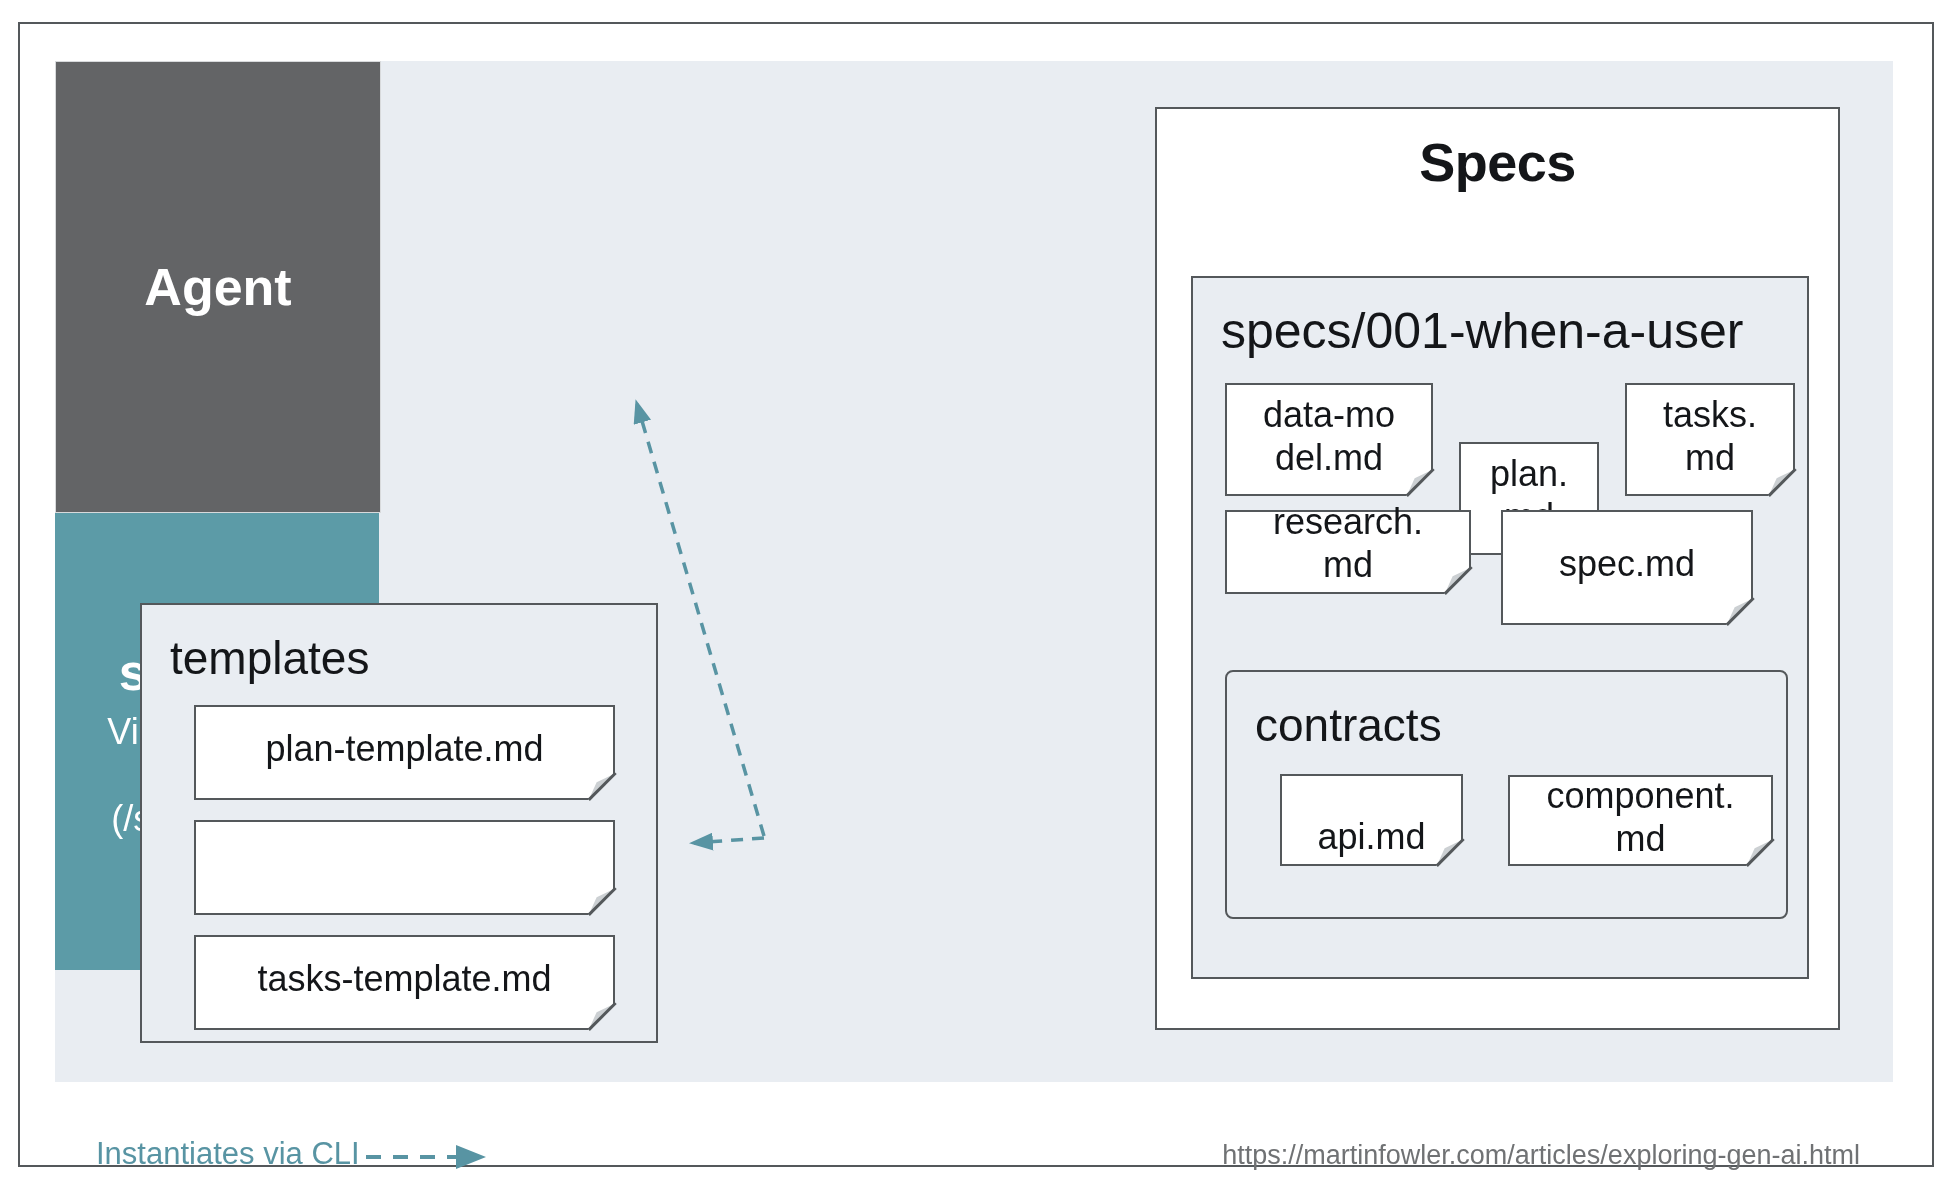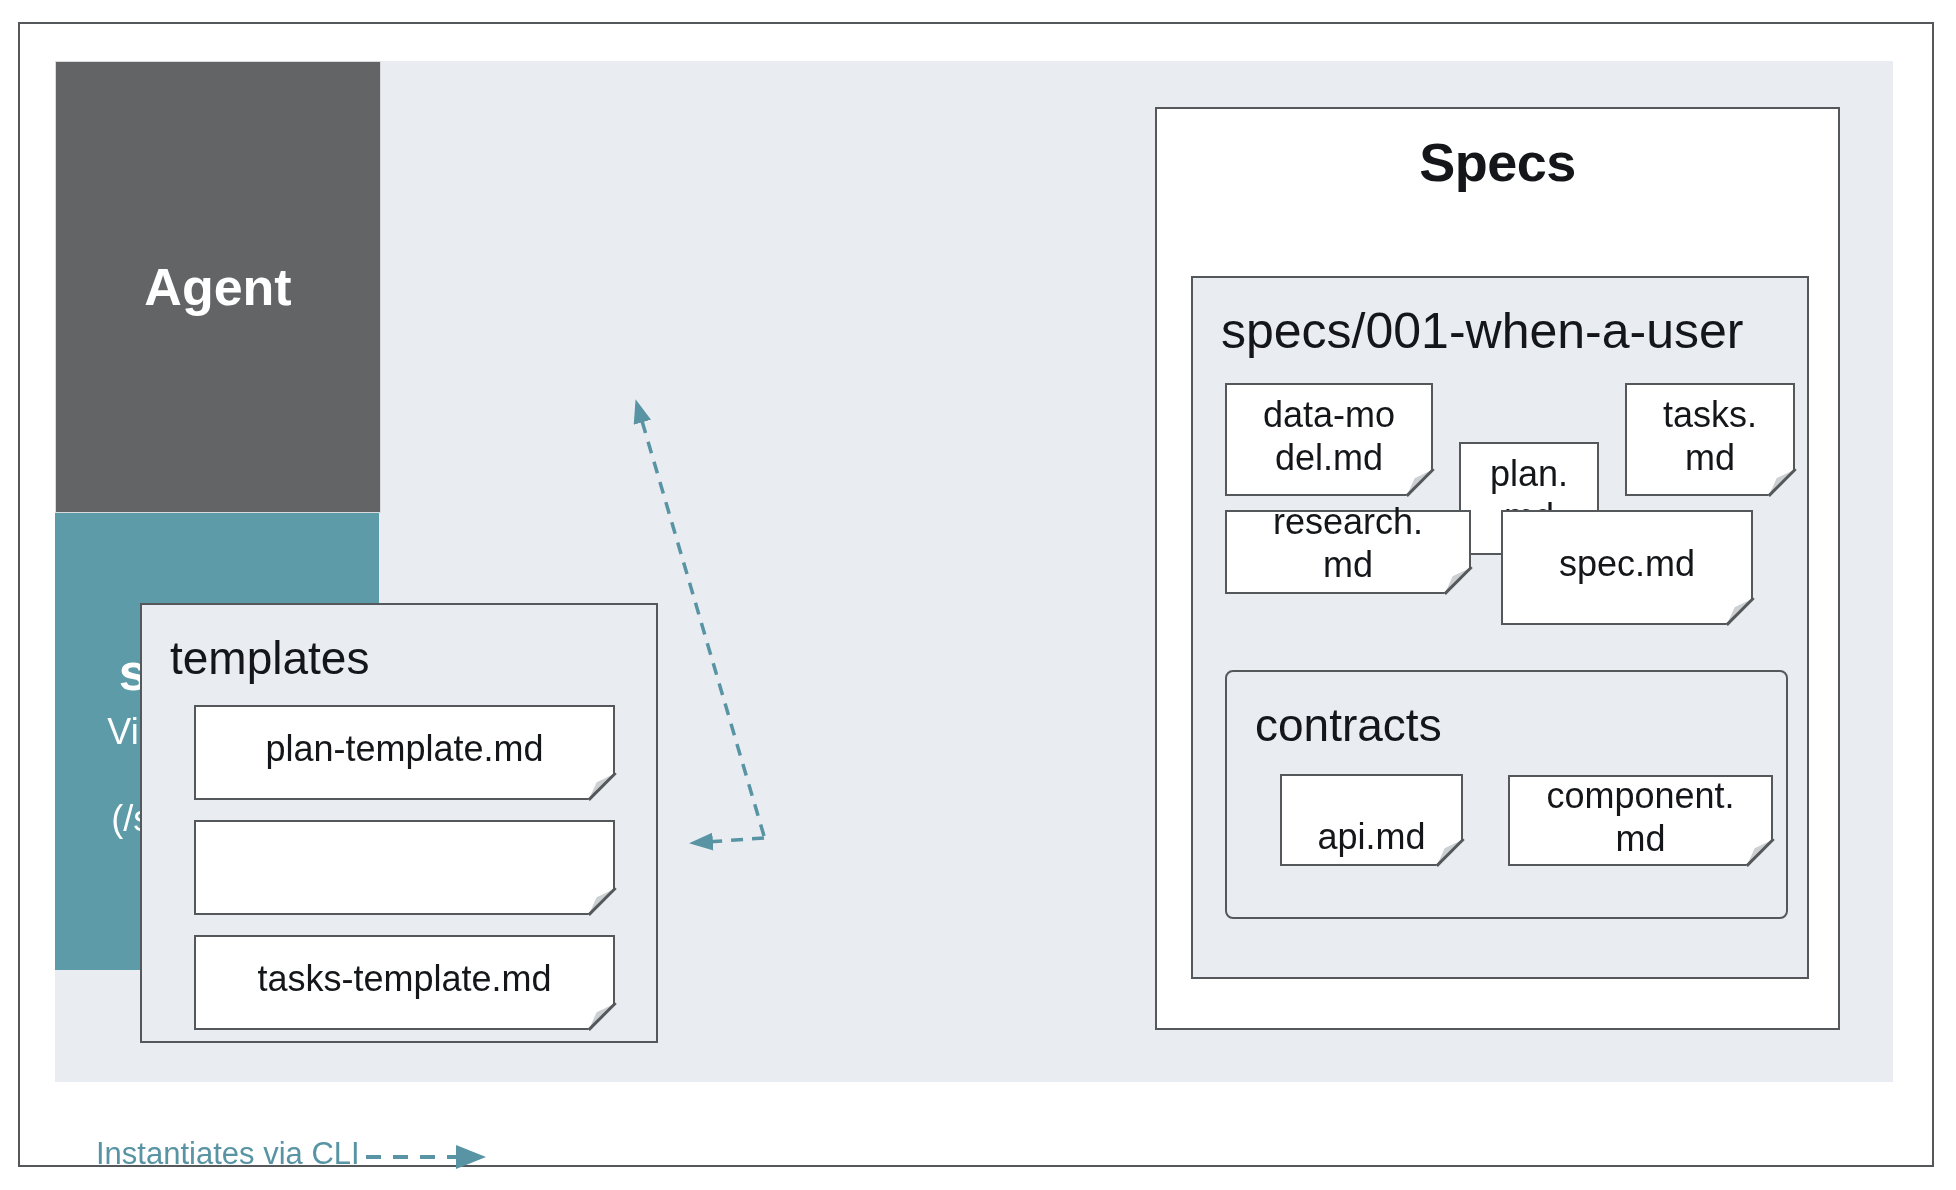--- a/index.html
+++ b/index.html
@@ -183,14 +183,15 @@
         <marker id="ah-big" markerWidth="30" markerHeight="24" refX="24" refY="12" markerUnits="userSpaceOnUse" orient="auto">
           <path d="M0,0 L30,12 L0,24 Z" fill="#5894a3"></path>
         </marker>
       </defs>
       <path d="M744,812 L617,380" fill="none" stroke="#5894a3" stroke-width="3.5" stroke-dasharray="12 9" marker-end="url(#ah)"></path>
       <path d="M744,814 L674,819" fill="none" stroke="#5894a3" stroke-width="3.5" stroke-dasharray="12 9" marker-end="url(#ah)"></path>
       <path d="M346,1133 L460,1133" fill="none" stroke="#5894a3" stroke-width="4" stroke-dasharray="15 12" marker-end="url(#ah-big)"></path>
     </svg>
 
     <div class="legend">Instantiates via CLI</div>
+    <div class="url">https://martinfowler.com/articles/exploring-gen-ai.html</div>
   </div>
 </div>
 
 </body></html>

